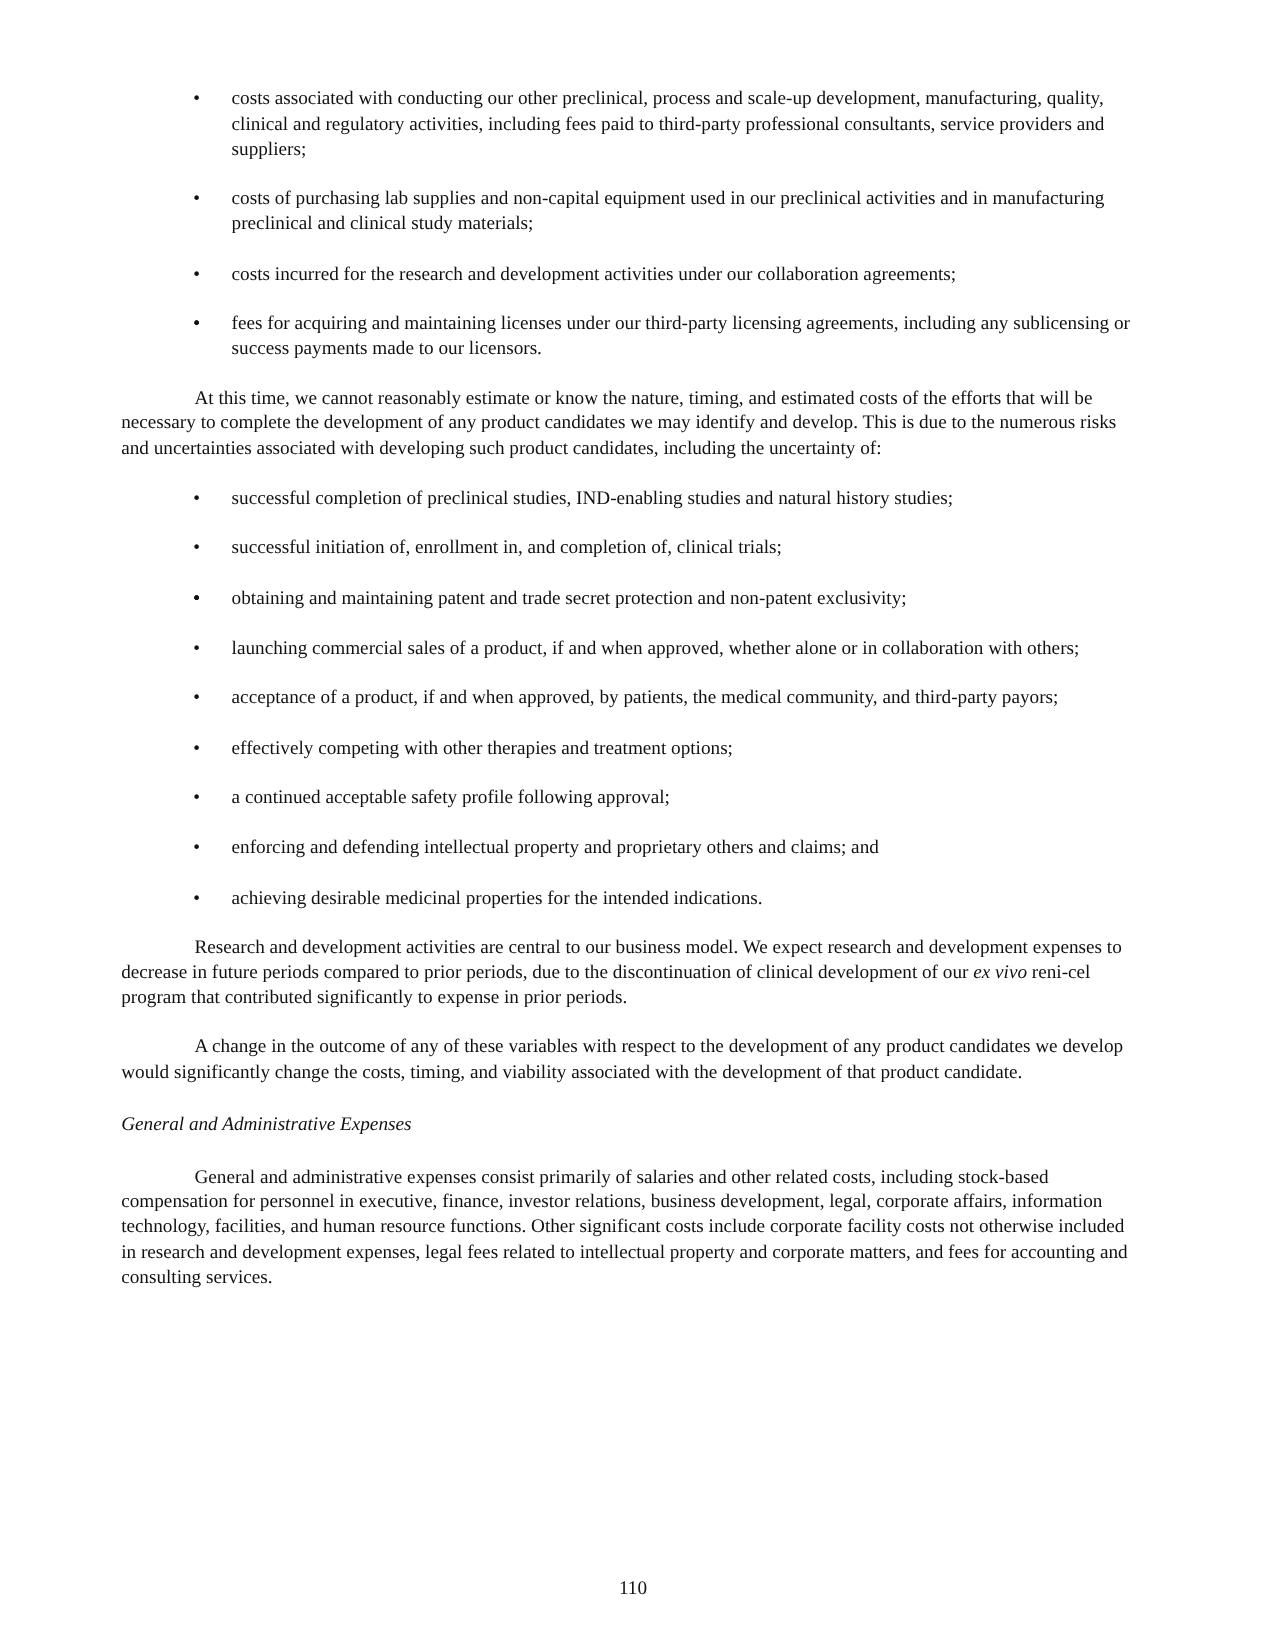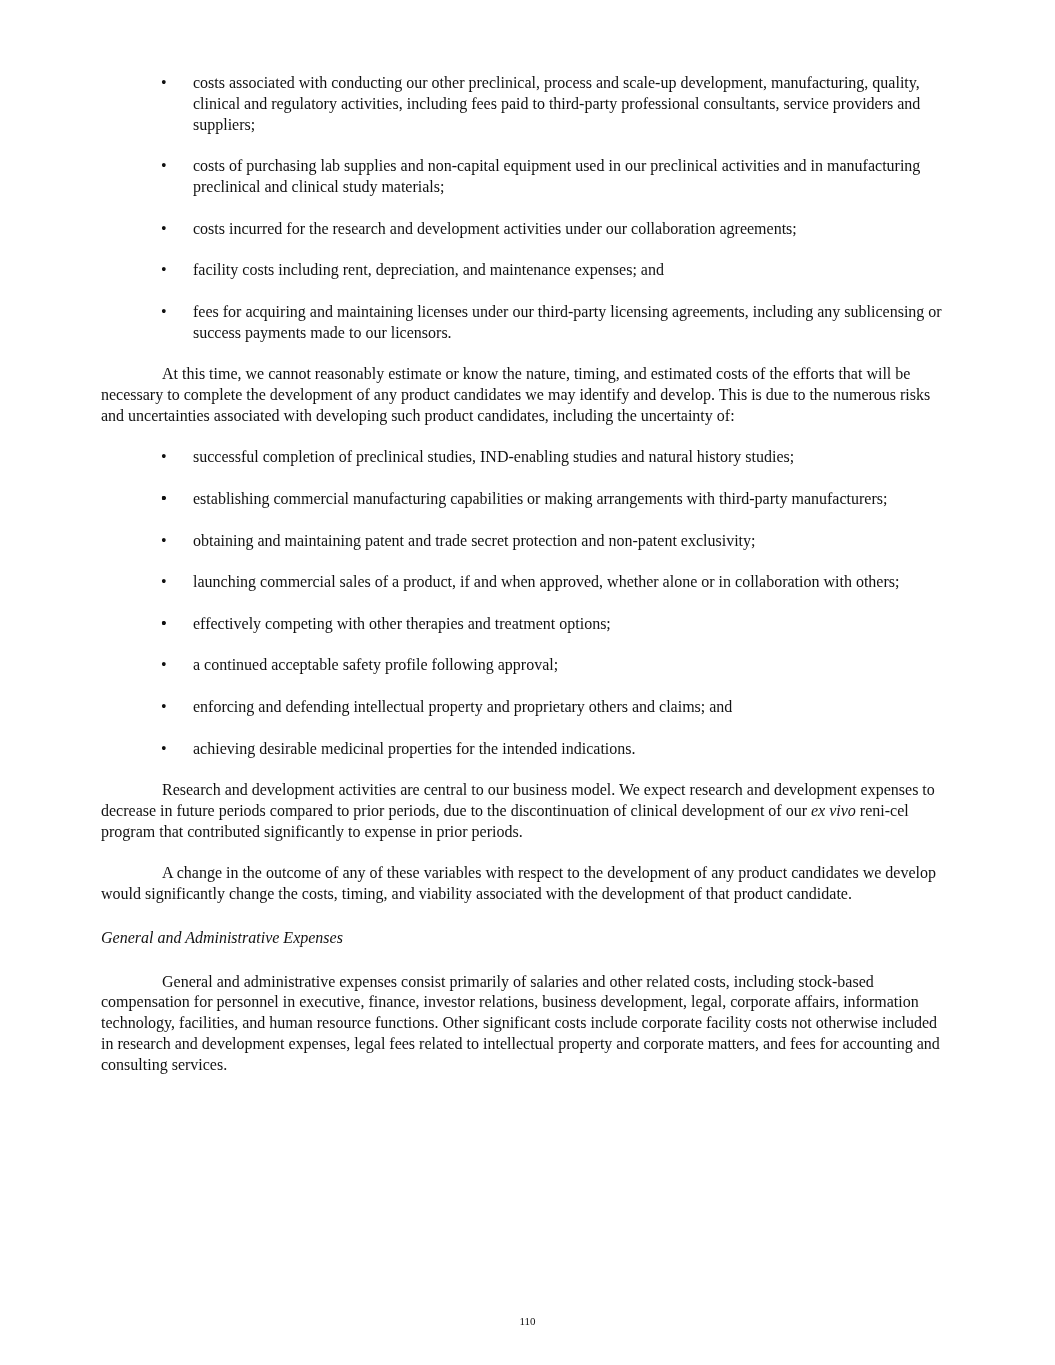--- a/index.html
+++ b/index.html
@@ -10,47 +10,47 @@
       color: #111111;
     }
     .bullet-list { list-style: none; margin: 0; padding: 0; }
     .bullet-item { position: relative; padding-left: 92px; margin: 0 0 20.8px 0; }
     .bullet-item:last-child { margin-bottom: 0; }
     .bullet-glyph { position: absolute; left: 60px; top: 0; }
     .para { margin: 20.8px 0 20.8px 0; text-indent: 61px; }
     .heading { margin: 23px 0; font-style: italic; }
     .page-number {
       position: absolute; left: 0; width: 1055px; top: 1315px; text-align: center;
-      font-family: "Liberation Serif", serif; font-size: 11px; color: #111111;
+      font-family: "Liberation Serif", serif; font-size: 16px; color: #111111;
     }
     .list-block { margin: 20.8px 0; }
     .first { margin-top: 0; }
   </style>
 </head>
 <body>
 
 <div class="page">
   <ul class="bullet-list list-block first">
       <li class="bullet-item"><span class="bullet-glyph">•</span><span>costs associated with conducting our other preclinical, process and scale-up development, manufacturing, quality, clinical and regulatory activities, including fees paid to third-party professional consultants, service providers and suppliers;</span></li>
       <li class="bullet-item"><span class="bullet-glyph">•</span><span>costs of purchasing lab supplies and non-capital equipment used in our preclinical activities and in manufacturing preclinical and clinical study materials;</span></li>
       <li class="bullet-item"><span class="bullet-glyph">•</span><span>costs incurred for the research and development activities under our collaboration agreements;</span></li>
-      <li class="bullet-item"><span class="bullet-glyph">•</span><span>facility costs including rent, depreciation, and maintenance expenses; and</span></li>
+      <li class="bullet-item"><span class="bullet-glyph">•</span></li>
       <li class="bullet-item"><span class="bullet-glyph">•</span><span>fees for acquiring and maintaining licenses under our third-party licensing agreements, including any sublicensing or success payments made to our licensors.</span></li>
     </ul>
 
   <p class="para">At this time, we cannot reasonably estimate or know the nature, timing, and estimated costs of the efforts that will be necessary to complete the development of any product candidates we may identify and develop. This is due to the numerous risks and uncertainties associated with developing such product candidates, including the uncertainty of:</p>
 
   <ul class="bullet-list list-block">
       <li class="bullet-item"><span class="bullet-glyph">•</span><span>successful completion of preclinical studies, IND-enabling studies and natural history studies;</span></li>
+      <li class="bullet-item"><span class="bullet-glyph">•</span><span>successful initiation of, enrollment in, and completion of, clinical trials;</span></li>
       <li class="bullet-item"><span class="bullet-glyph">•</span></li>
       <li class="bullet-item"><span class="bullet-glyph">•</span></li>
-      <li class="bullet-item"><span class="bullet-glyph">•</span><span>establishing commercial manufacturing capabilities or making arrangements with third-party manufacturers;</span></li>
       <li class="bullet-item"><span class="bullet-glyph">•</span><span>obtaining and maintaining patent and trade secret protection and non-patent exclusivity;</span></li>
       <li class="bullet-item"><span class="bullet-glyph">•</span><span>launching commercial sales of a product, if and when approved, whether alone or in collaboration with others;</span></li>
-      <li class="bullet-item"><span class="bullet-glyph">•</span></li>
+      <li class="bullet-item"><span class="bullet-glyph">•</span><span>acceptance of a product, if and when approved, by patients, the medical community, and third-party payors;</span></li>
       <li class="bullet-item"><span class="bullet-glyph">•</span><span>effectively competing with other therapies and treatment options;</span></li>
       <li class="bullet-item"><span class="bullet-glyph">•</span><span>a continued acceptable safety profile following approval;</span></li>
       <li class="bullet-item"><span class="bullet-glyph">•</span><span>enforcing and defending intellectual property and proprietary others and claims; and</span></li>
       <li class="bullet-item"><span class="bullet-glyph">•</span><span>achieving desirable medicinal properties for the intended indications.</span></li>
     </ul>
 
   <p class="para"><span>Research and development activities are central to our business model. We expect research and development expenses to decrease in future periods compared to prior periods, due to the discontinuation of clinical development of our </span><i>ex vivo</i><span> reni-cel program that contributed significantly to expense in prior periods.</span></p>
 
   <p class="para">A change in the outcome of any of these variables with respect to the development of any product candidates we develop would significantly change the costs, timing, and viability associated with the development of that product candidate.</p>
 

